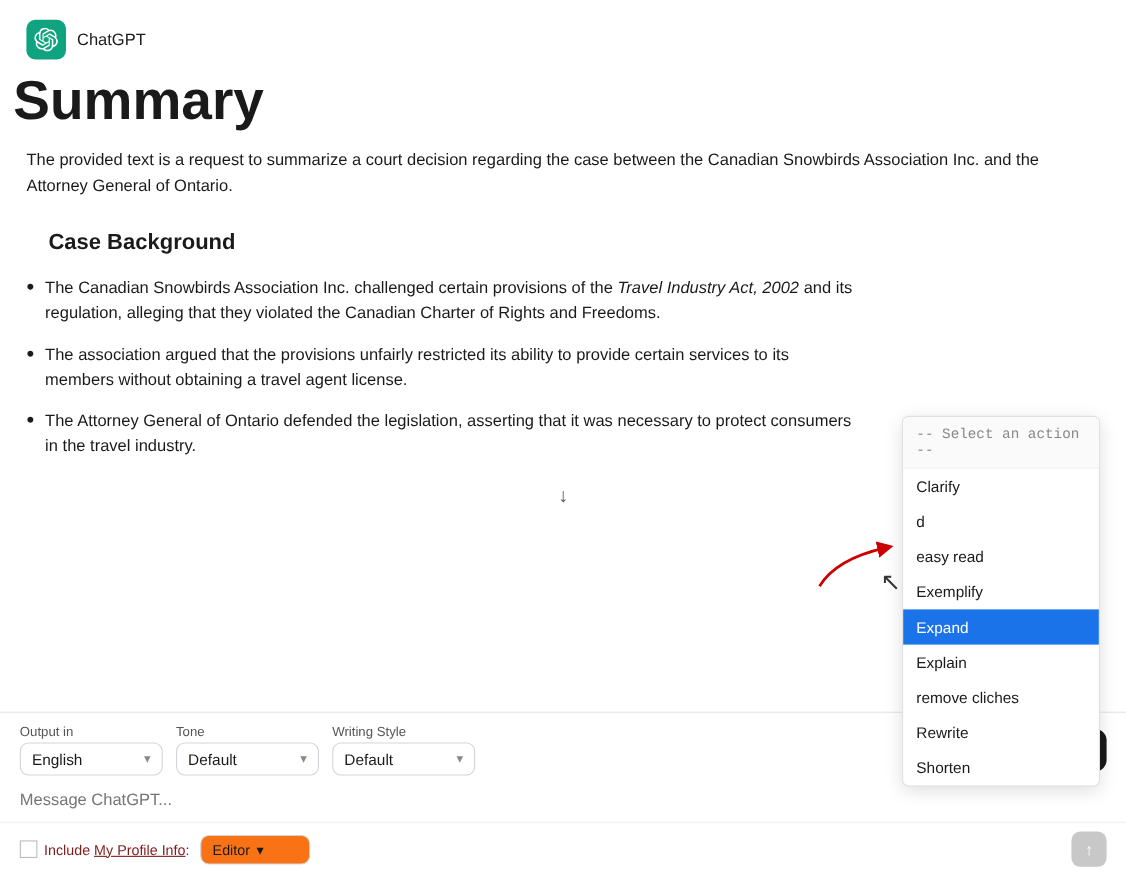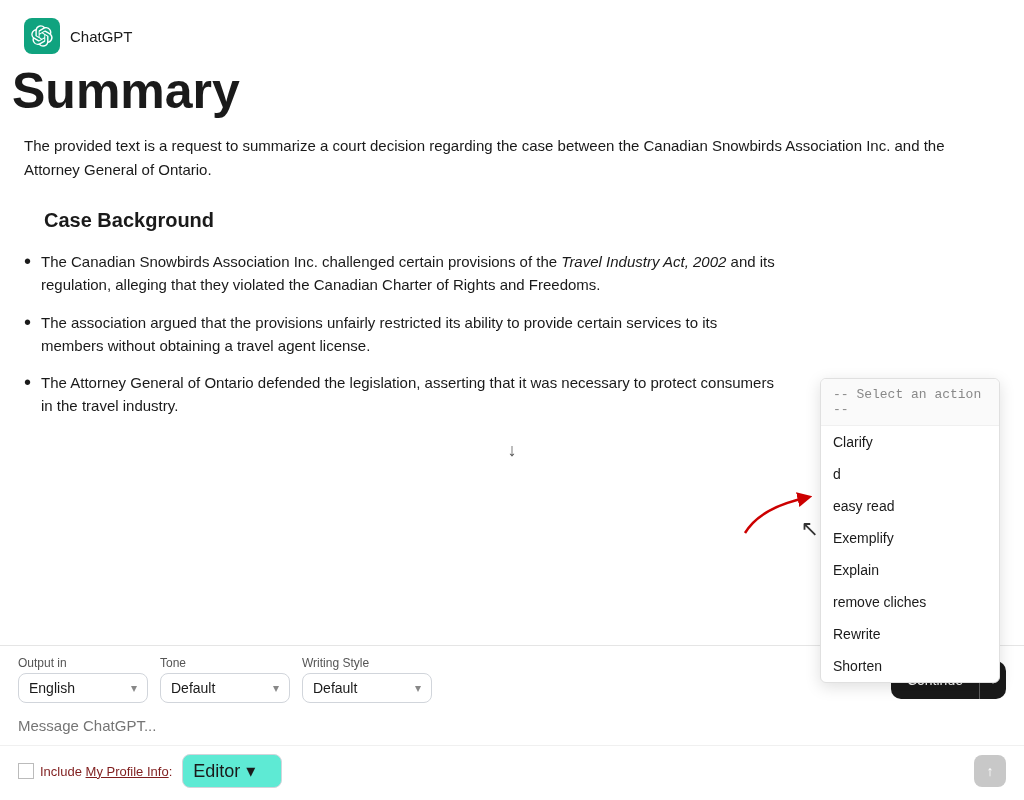--- a/index.html
+++ b/index.html
@@ -230,23 +230,23 @@
       cursor: pointer;
     }
 
     .editor-select {
       display: flex;
       align-items: center;
       gap: 6px;
       border: 1px solid #d1d5db;
       border-radius: 8px;
       padding: 5px 10px;
-      font-size: 18px;
-      cursor: pointer;
-      background: #5eead4;
+      font-size: 13px;
+      cursor: pointer;
+      background: #f97316;
       min-width: 100px;
     }
 
     .send-btn {
       margin-left: auto;
       width: 32px;
       height: 32px;
       background: #c8c8c8;
       border: none;
       border-radius: 8px;
@@ -419,20 +419,21 @@
   </div>
 
 </div>
 
 <div class="action-dropdown">
   <div class="action-dropdown-header">-- Select an action --</div>
   <div class="action-dropdown-item">Clarify</div>
   <div class="action-dropdown-item">d</div>
   <div class="action-dropdown-item">easy read</div>
   <div class="action-dropdown-item">Exemplify</div>
+  <div class="action-dropdown-item selected">Expand</div>
   <div class="action-dropdown-item">Explain</div>
   <div class="action-dropdown-item">remove cliches</div>
   <div class="action-dropdown-item">Rewrite</div>
   <div class="action-dropdown-item">Shorten</div>
 </div>
 
 <div class="arrow-annotation">
   <svg class="arrow-svg" viewBox="0 0 80 50" xmlns="http://www.w3.org/2000/svg">
     <defs>
       <marker id="arrowhead" markerWidth="6" markerHeight="6" refX="3" refY="3" orient="auto">

